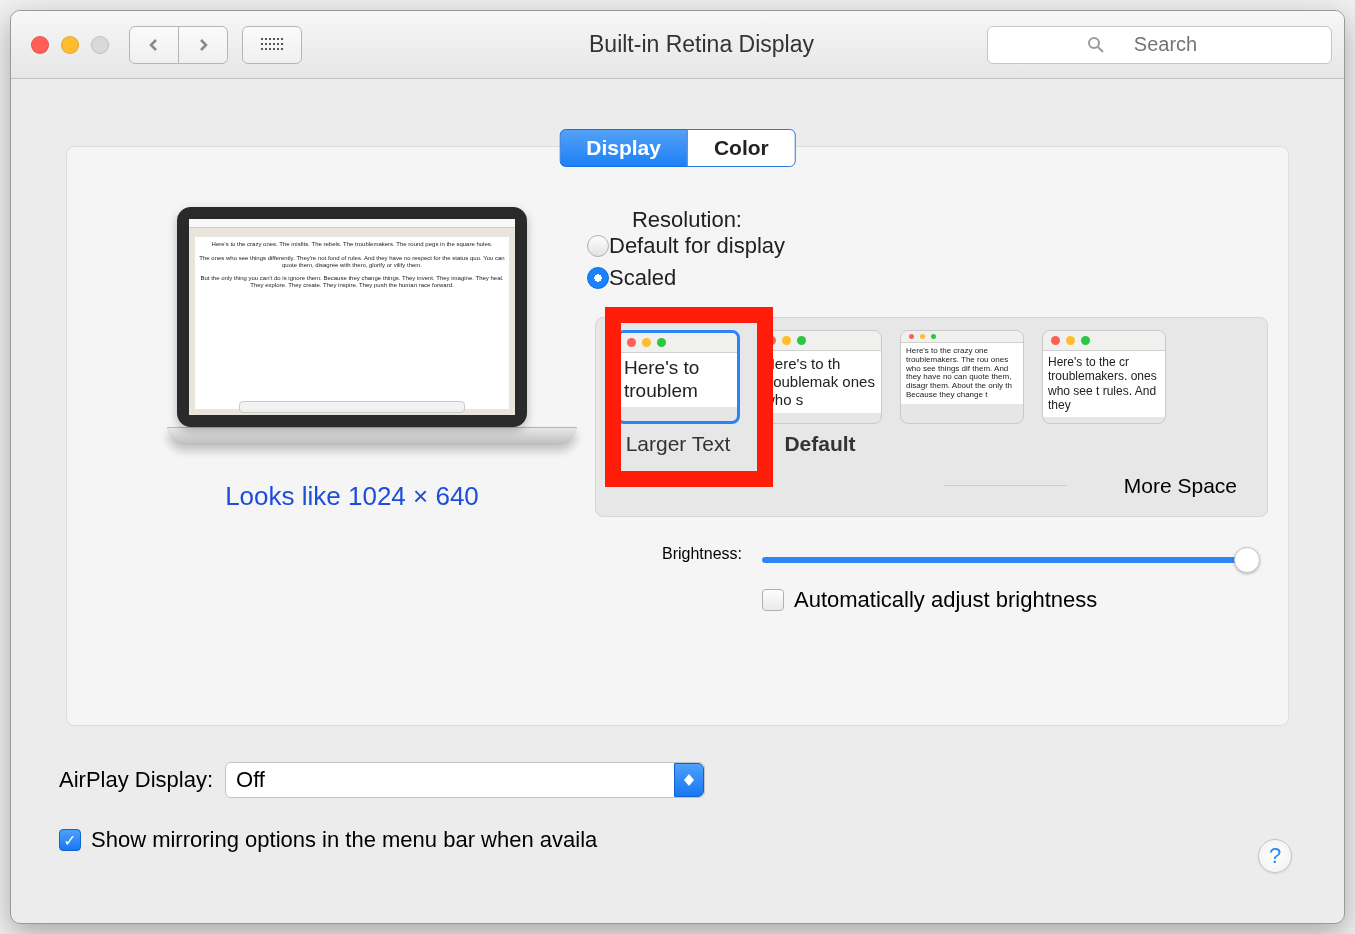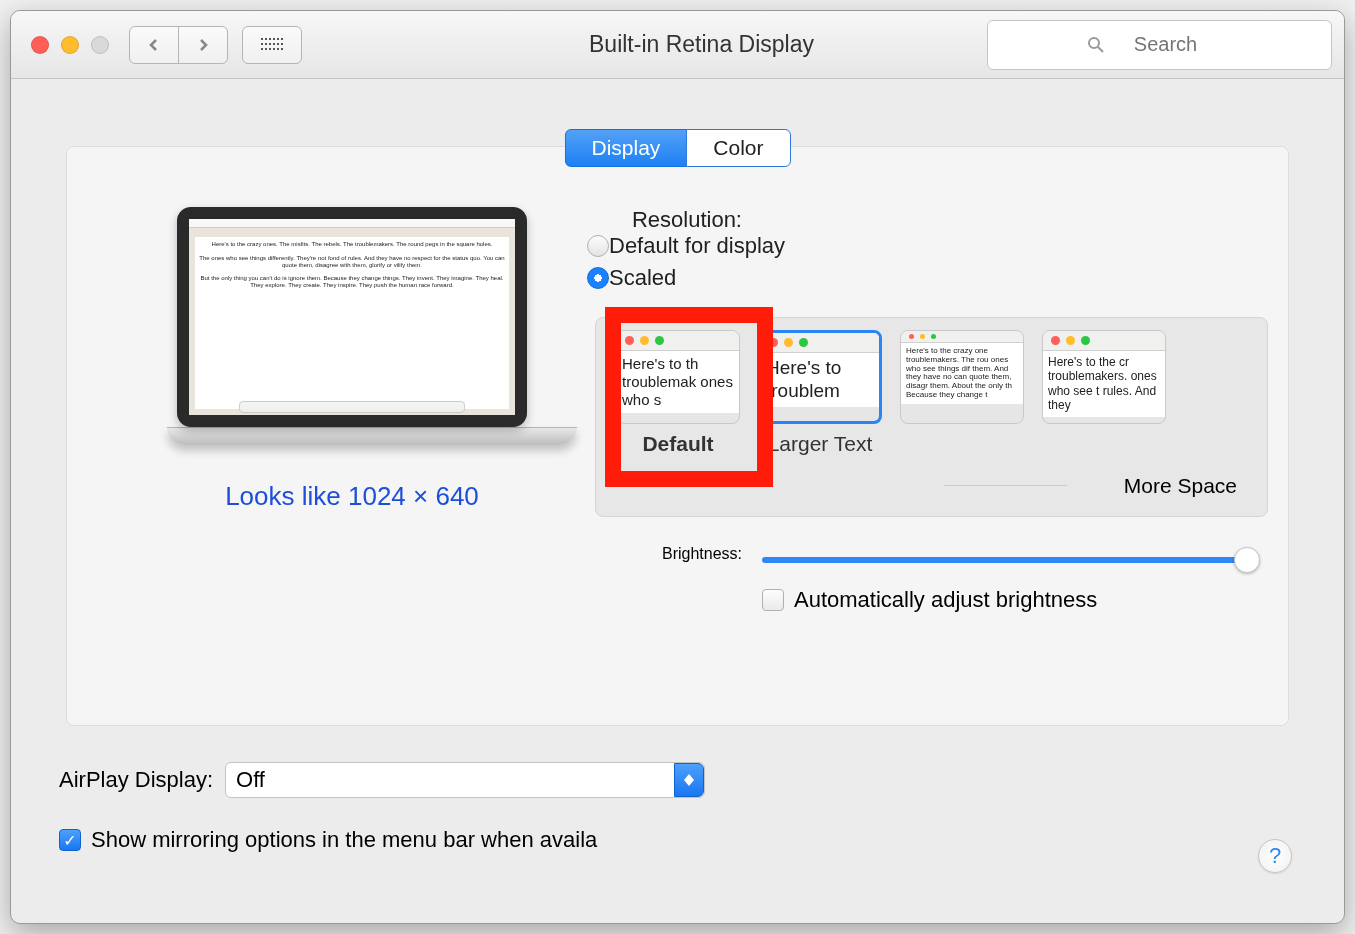--- a/index.html
+++ b/index.html
@@ -75,40 +75,41 @@
     pointer-events: none;
     padding-left: 48px;
   }
   .search-wrap {
     margin-left: auto;
     width: 345px;
     position: relative;
   }
   .search-wrap input {
     width:100%;
-    height: 50px;
+    height: 38px;
     border: 1px solid #c5c5c5;
     border-radius: 6px;
     background: #fff;
     font-size: 20px;
     color: #777;
     padding: 0 12px 0 24px;
   }
   .search-wrap .search-icon {
     position: absolute; left: 100px; top: 50%; transform: translateY(-50%);
     width: 18px; height: 18px; color:#9a9a9a;
   }
   
   .tabs {
     position: absolute;
     top: 118px;
     left: 50%;
     transform: translateX(-50%);
     display:flex;
     z-index: 5;
+    font-weight: bold;
   }
   .tab {
     height: 38px;
     padding: 0 26px;
     font-size: 21px;
     display:flex; align-items:center; justify-content:center;
     border: 1px solid #2b78dd;
   }
   .tab:first-child { border-radius:6px 0 0 6px; }
   .tab:last-child { border-radius:0 6px 6px 0; margin-left:-1px; }
@@ -440,40 +441,40 @@
             <span class="radio checked"></span>
             <span>Scaled</span>
           </label>
         </div>
       </div>
     </div>
 
     <div class="res-group">
       <div class="res-box">
         <div class="thumb-col">
+          <div class="thumb selected">
+            <div class="bar">
+                <div class="dot r"></div>
+                <div class="dot y"></div>
+                <div class="dot g"></div>
+              </div>
+            <div class="thumb-text" style="font-size:19px;">Here's to troublem</div>
+          </div>
+          <div class="thumb-label">Larger Text</div>
+        </div>
+        <div class="thumb-col">
           <div class="thumb">
             <div class="bar">
                 <div class="dot r"></div>
                 <div class="dot y"></div>
                 <div class="dot g"></div>
               </div>
             <div class="thumb-text t2" style="font-size:15px;">Here's to th troublemak ones who s</div>
           </div>
           <div class="thumb-label bold">Default</div>
-        </div>
-        <div class="thumb-col">
-          <div class="thumb selected">
-            <div class="bar">
-                <div class="dot r"></div>
-                <div class="dot y"></div>
-                <div class="dot g"></div>
-              </div>
-            <div class="thumb-text" style="font-size:19px;">Here's to troublem</div>
-          </div>
-          <div class="thumb-label">Larger Text</div>
         </div>
         <div class="thumb-col">
           <div class="thumb">
             <div class="bar" style="height:12px;">
                 <div class="dot r" style="width:5px;height:5px;"></div>
                 <div class="dot y" style="width:5px;height:5px;"></div>
                 <div class="dot g" style="width:5px;height:5px;"></div>
               </div>
             <div class="thumb-text t4" style="font-size:8px;">Here's to the crazy one troublemakers. The rou ones who see things dif them. And they have no can quote them, disagr them. About the only th Because they change t</div>
           </div>

